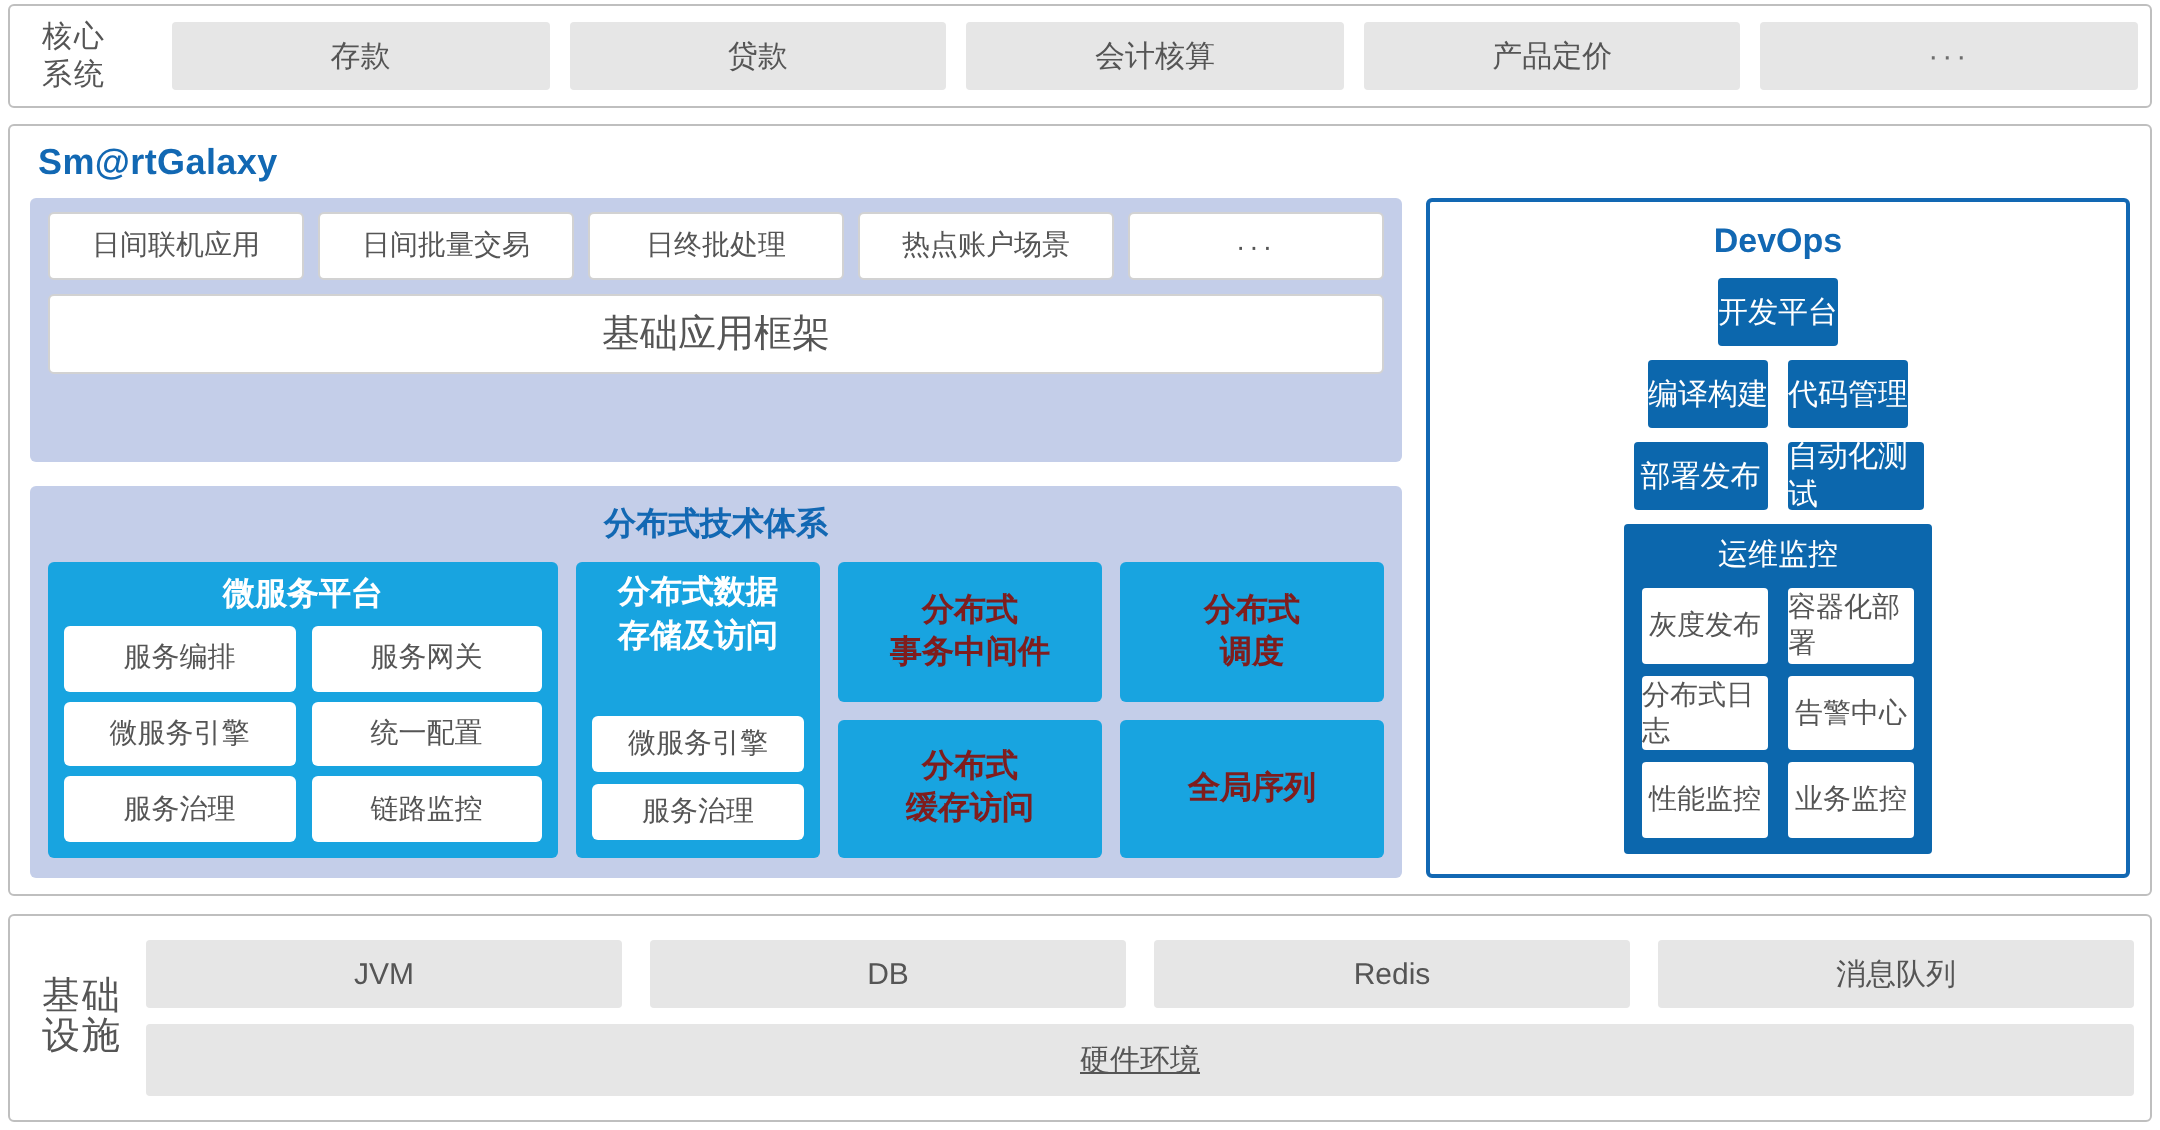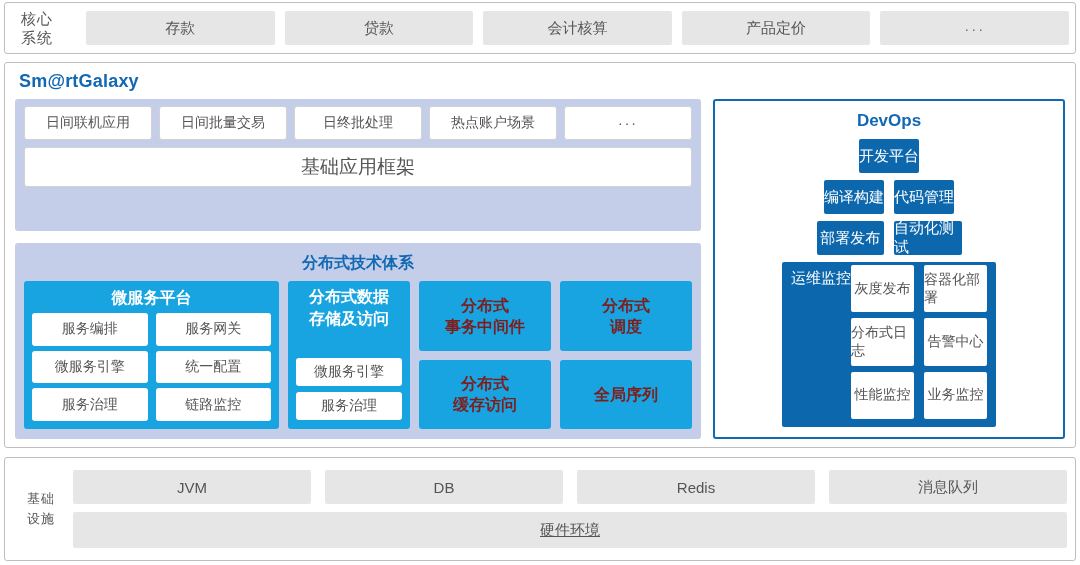--- a/index.html
+++ b/index.html
@@ -130,41 +130,41 @@
     display:flex;align-items:center;justify-content:center;
     font-size:15px;box-sizing:border-box;
   }
   .devops-wide{height:34px;margin-bottom:7px;}
   .devops-row{display:flex;gap:10px;height:34px;margin-bottom:7px;}
   .devops-row .dark{flex:1;}
 
   .ops-panel{
     flex:1;background:#0c67ad;border-radius:2px;
     padding:3px 9px 8px;box-sizing:border-box;
-    display:flex;flex-direction:row;
+    display:flex;flex-direction:column;
   }
   .ops-title{
     text-align:center;color:#fff;font-size:15px;line-height:26px;margin-bottom:3px;
   }
   .ops-grid{flex:1;display:flex;flex-direction:column;gap:6px;}
   .ops-row{flex:1;display:flex;gap:10px;}
   .gray-chip{
     flex:1;background:#ffffff;border-radius:2px;
     display:flex;align-items:center;justify-content:center;
     font-size:14px;color:#555;
   }
 
   
   .infra{
     position:absolute;left:4px;top:457px;width:1072px;height:104px;
     display:flex;align-items:center;padding:0 8px;box-sizing:border-box;
   }
   .infra-label{
     width:56px;min-width:56px;text-align:center;
-    font-size:13px;line-height:20px;color:#555;letter-spacing:1px;
+    font-size:19px;line-height:20px;color:#555;letter-spacing:1px;
   }
   .infra-body{flex:1;display:flex;flex-direction:column;gap:8px;margin-left:4px;}
   .infra-row{display:flex;gap:14px;height:34px;}
   .infra-chip{
     flex:1;background:#e6e6e6;border-radius:2px;
     display:flex;align-items:center;justify-content:center;
     font-size:15px;color:#555;
   }
   .infra-wide{
     height:36px;background:#e6e6e6;border-radius:2px;

